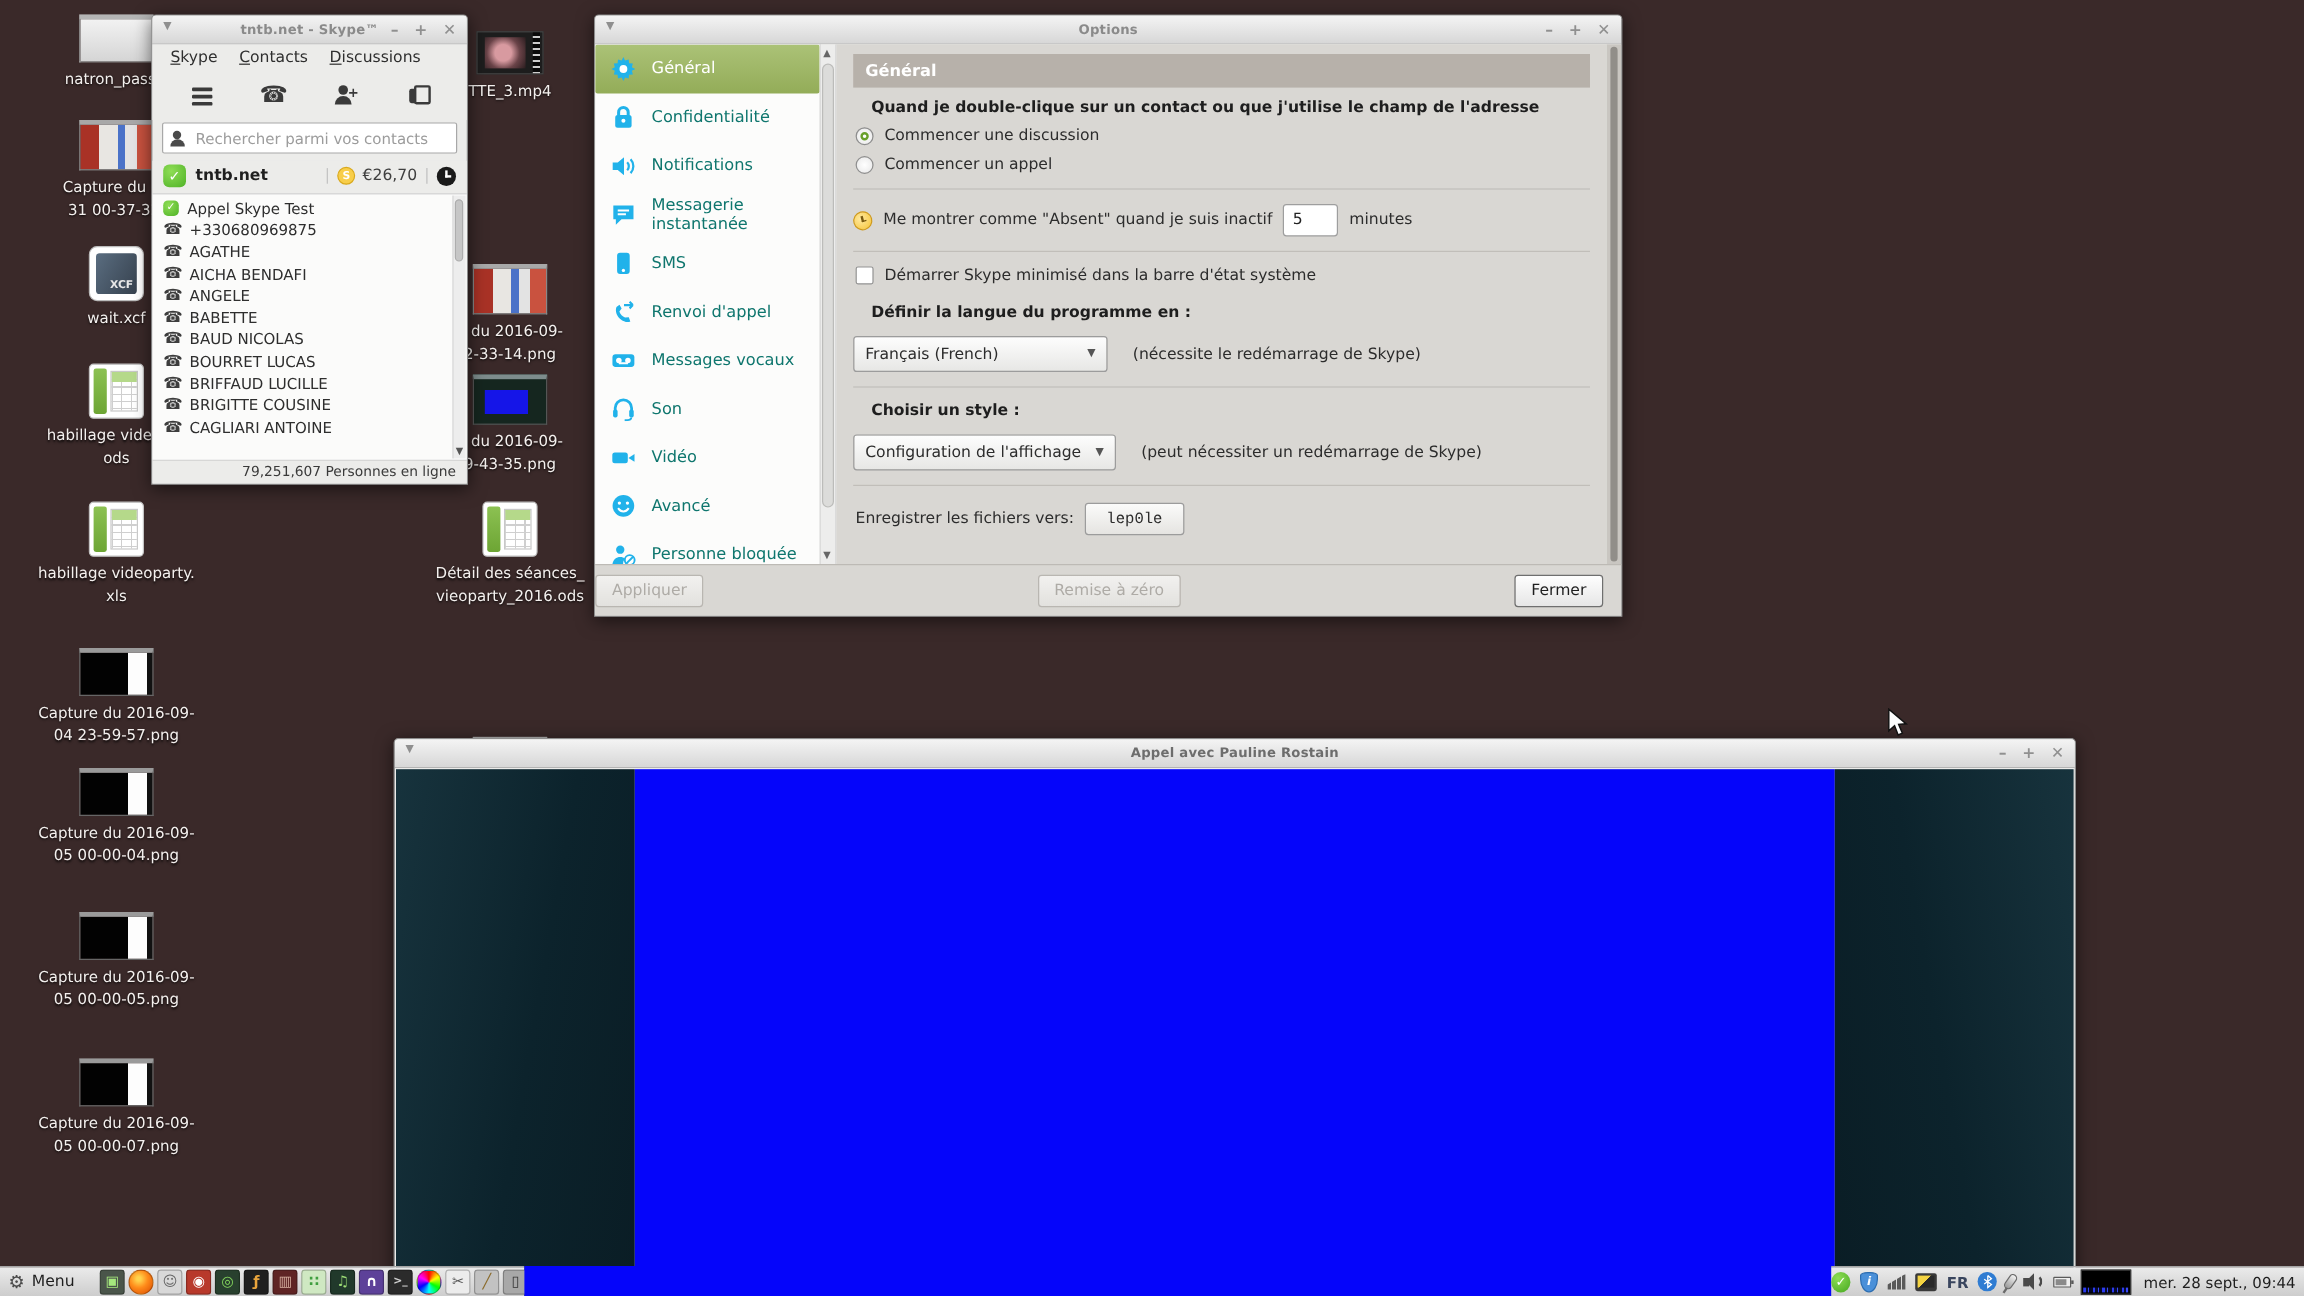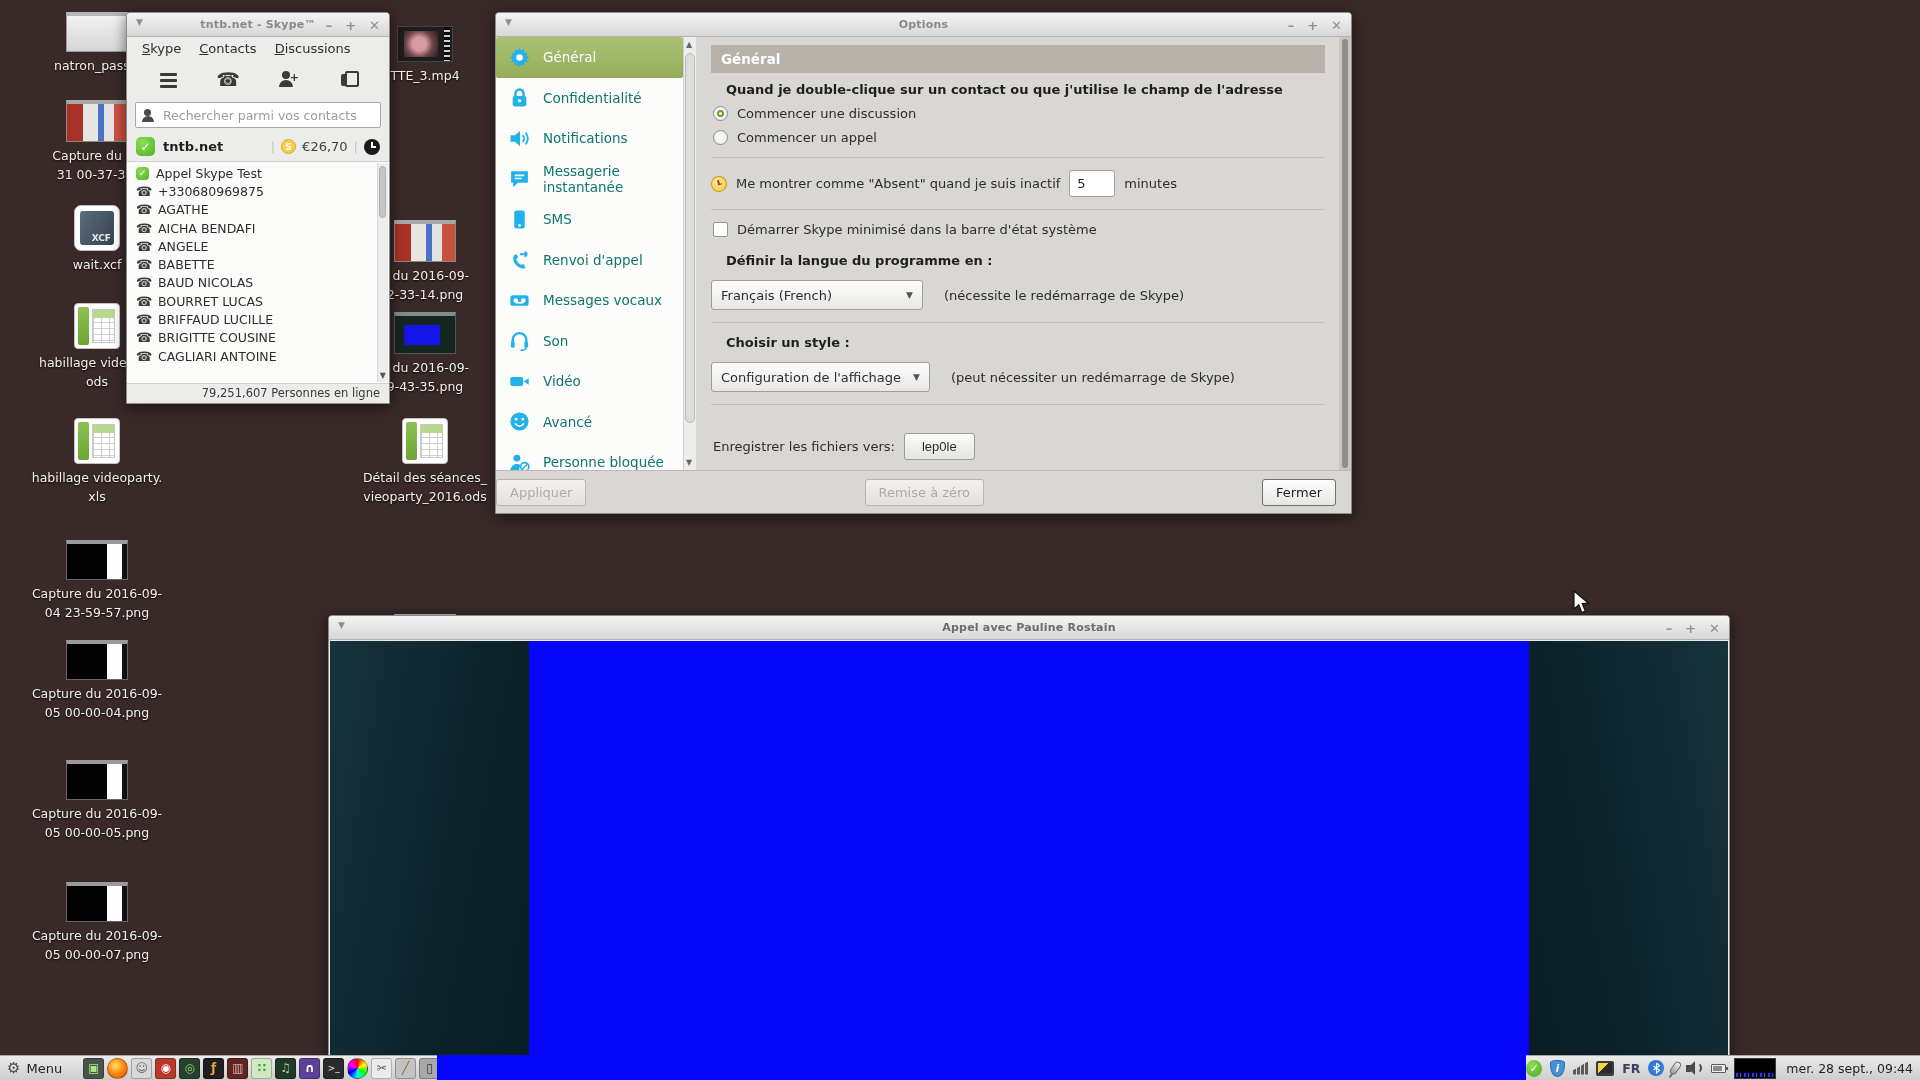--- a/index.html
+++ b/index.html
@@ -99,21 +99,21 @@
   .cb{width:15px;height:15px;border:1px solid #939393;background:#fff;border-radius:2px;flex:none}
   .opt-hr{border:none;border-top:1px solid #c1beb9;margin:12px 0}
   .gold-clock{width:16px;height:16px;border-radius:50%;background:radial-gradient(circle at 40% 35%,#ffe9a0,#f5c335);border:1.5px solid #cf9a1d;position:relative;flex:none;transform:rotate(-15deg)}
   .gold-clock::after{content:"";position:absolute;left:6px;top:2.5px;width:1.5px;height:5px;background:#7a5a10}
   .gold-clock::before{content:"";position:absolute;left:6px;top:6.5px;width:4px;height:1.5px;background:#7a5a10}
   .txtinput{width:46px;height:27px;background:#fff;border:1px solid #9e9e9e;border-radius:3px;font-size:13px;color:#222;padding-left:7px;font-family:inherit;outline:none}
   .dropdown{height:30px;background:linear-gradient(#fdfdfd,#e7e7e5);border:1px solid #9c9c9c;border-radius:3px;display:inline-flex;align-items:center;padding:0 9px;gap:12px;font-size:13px;color:#2c2c2c}
   .dropdown .arrow{font-size:9px;color:#555}
   .dd-lang{width:212px;justify-content:space-between}
   .note{margin-left:12px}
-  .push-btn{height:27px;background:linear-gradient(#fbfbfa,#e5e4e1);border:1px solid #9c9c9c;border-radius:3px;font-size:13px;color:#2c2c2c;padding:0 17px;font-family:Liberation Sans, sans-serif}
+  .push-btn{height:27px;background:linear-gradient(#fbfbfa,#e5e4e1);border:1px solid #9c9c9c;border-radius:3px;font-size:13px;color:#2c2c2c;padding:0 17px;font-family:Liberation Mono, monospace}
   #opt-footer{height:43px;border-top:1px solid #bdbab5;background:#d9d7d3;display:flex;align-items:center;justify-content:space-between;gap:10px;padding-right:15px}
   .f-btn{height:27px;border-radius:3px;font-size:13px;padding:0 13px;font-family:inherit;background:linear-gradient(#f2f1ef,#e2e1de);border:1px solid #b9b6b1;color:#aeaba6}
   .f-btn.primary{background:linear-gradient(#fefefe,#e6e6e6);border:1px solid #6f6f6f;color:#1e1e1e}
 
   
   #call-window{left:328px;top:615px;width:1402px;height:470px;z-index:10;border-radius:4px 4px 0 0}
   #call-window .titlebar .title{color:#6d6d6d}
   #call-content{position:absolute;left:1px;right:1px;top:25px;bottom:0;display:flex}
   .call-side{width:199px;background:linear-gradient(100deg,#17333d 0%,#0c232c 55%,#0a1d25 100%)}
   .call-side.right{background:linear-gradient(260deg,#17333d 0%,#0c232c 55%,#0a1d25 100%)}
@@ -533,21 +533,21 @@
       <hr class="opt-hr">
       <div class="opt-bold">Choisir un style :</div>
       <div class="opt-row" style="margin-top:12px;margin-left:0">
         <span class="dropdown">
           <span>Configuration de l'affichage</span>
           <span class="arrow">▼</span>
         </span>
         <span class="note">(peut nécessiter un redémarrage de Skype)</span>
       </div>
       <hr class="opt-hr">
-      <div class="opt-row" style="margin-top:28px">
+      <div class="opt-row" style="margin-top:14px">
         <span>Enregistrer les fichiers vers:</span>
         <button class="push-btn">lep0le</button>
       </div>
     </div>
     <div id="opt-main-scroll">
       <div id="opt-main-thumb"></div>
     </div>
   </div>
   <div id="opt-footer">
     <button class="f-btn" disabled="">Appliquer</button>

